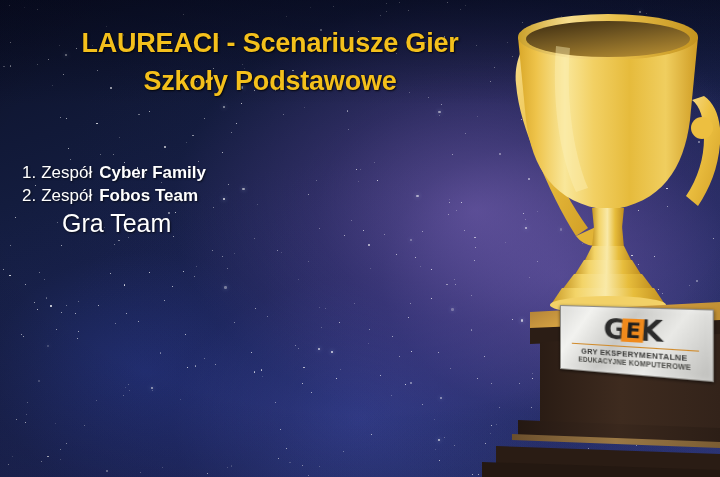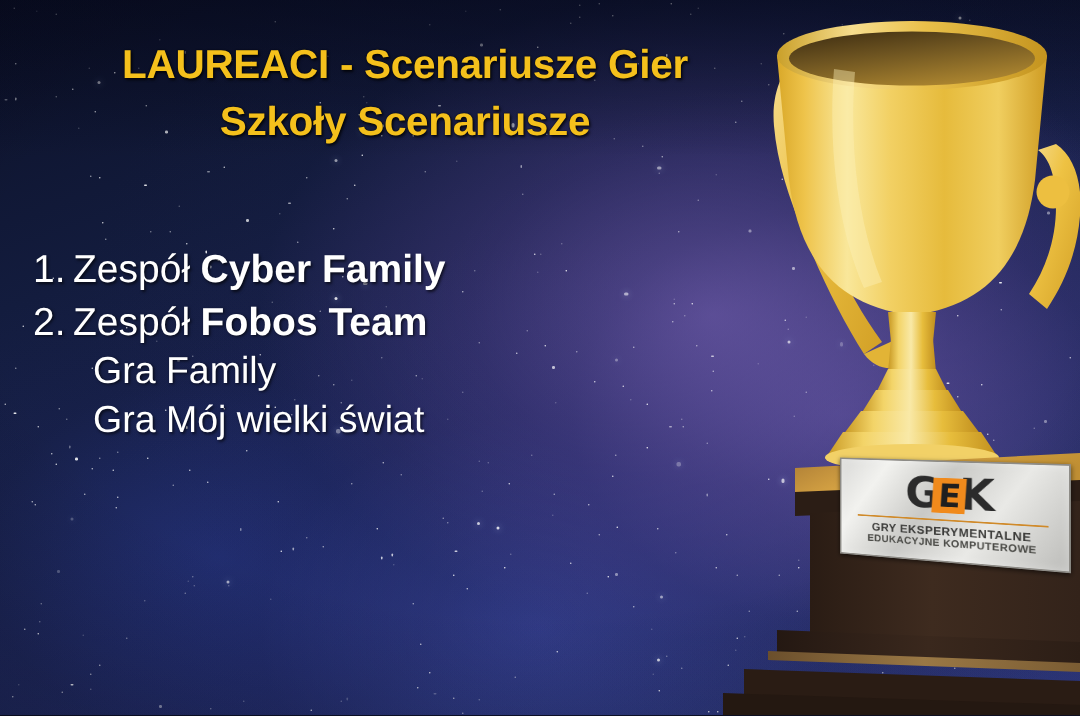--- a/index.html
+++ b/index.html
@@ -140,21 +140,21 @@
 
   .list-block {
     position: absolute;
     left: 22px;
     top: 162px;
     width: 500px;
     z-index: 5;
   }
   .entry { margin: 0; }
   .entry-head {
-    font-size: 26px;
+    font-size: 17px;
     color: #ffffff;
     line-height: 1.33;
     white-space: nowrap;
     text-shadow: 1px 1px 2px rgba(0,0,0,0.65);
   }
   .entry-head .num { font-weight: normal; margin-right: 5px; }
   .entry-head .team-word { font-weight: normal; }
   .entry-head .team-name { font-weight: bold; margin-left: 7px; }
   .entry-game {
     font-size: 25px;
@@ -713,37 +713,36 @@
       <span class="e-box">E</span>
       <span class="k-letter">K</span>
     </div>
     <div class="plaque-rule"></div>
     <div class="plaque-sub1">GRY EKSPERYMENTALNE</div>
     <div class="plaque-sub2">EDUKACYJNE KOMPUTEROWE</div>
   </div>
 
   <div class="title-block">
     <div class="title-line">LAUREACI - Scenariusze Gier</div>
-    <div class="title-line">Szkoły Scenariusze</div>
+    <div class="title-line">Szkoły Podstawowe</div>
   </div>
 
   <div class="list-block">
 
     <div class="entry">
       <div class="entry-head">
         <span class="num">1.</span><span class="team-word">Zespół</span><span class="team-name">Cyber Family</span>
       </div>
     </div>
 
     <div class="entry">
       <div class="entry-head">
         <span class="num">2.</span><span class="team-word">Zespół</span><span class="team-name">Fobos Team</span>
       </div>
-      <div class="entry-game">Gra Family</div>
+      <div class="entry-game">Gra Team</div>
     </div>
 
     <div class="entry">
-      <div class="entry-game">Gra Mój wielki świat</div>
     </div>
 
   </div>
 
 </div>
 
 </body></html>

